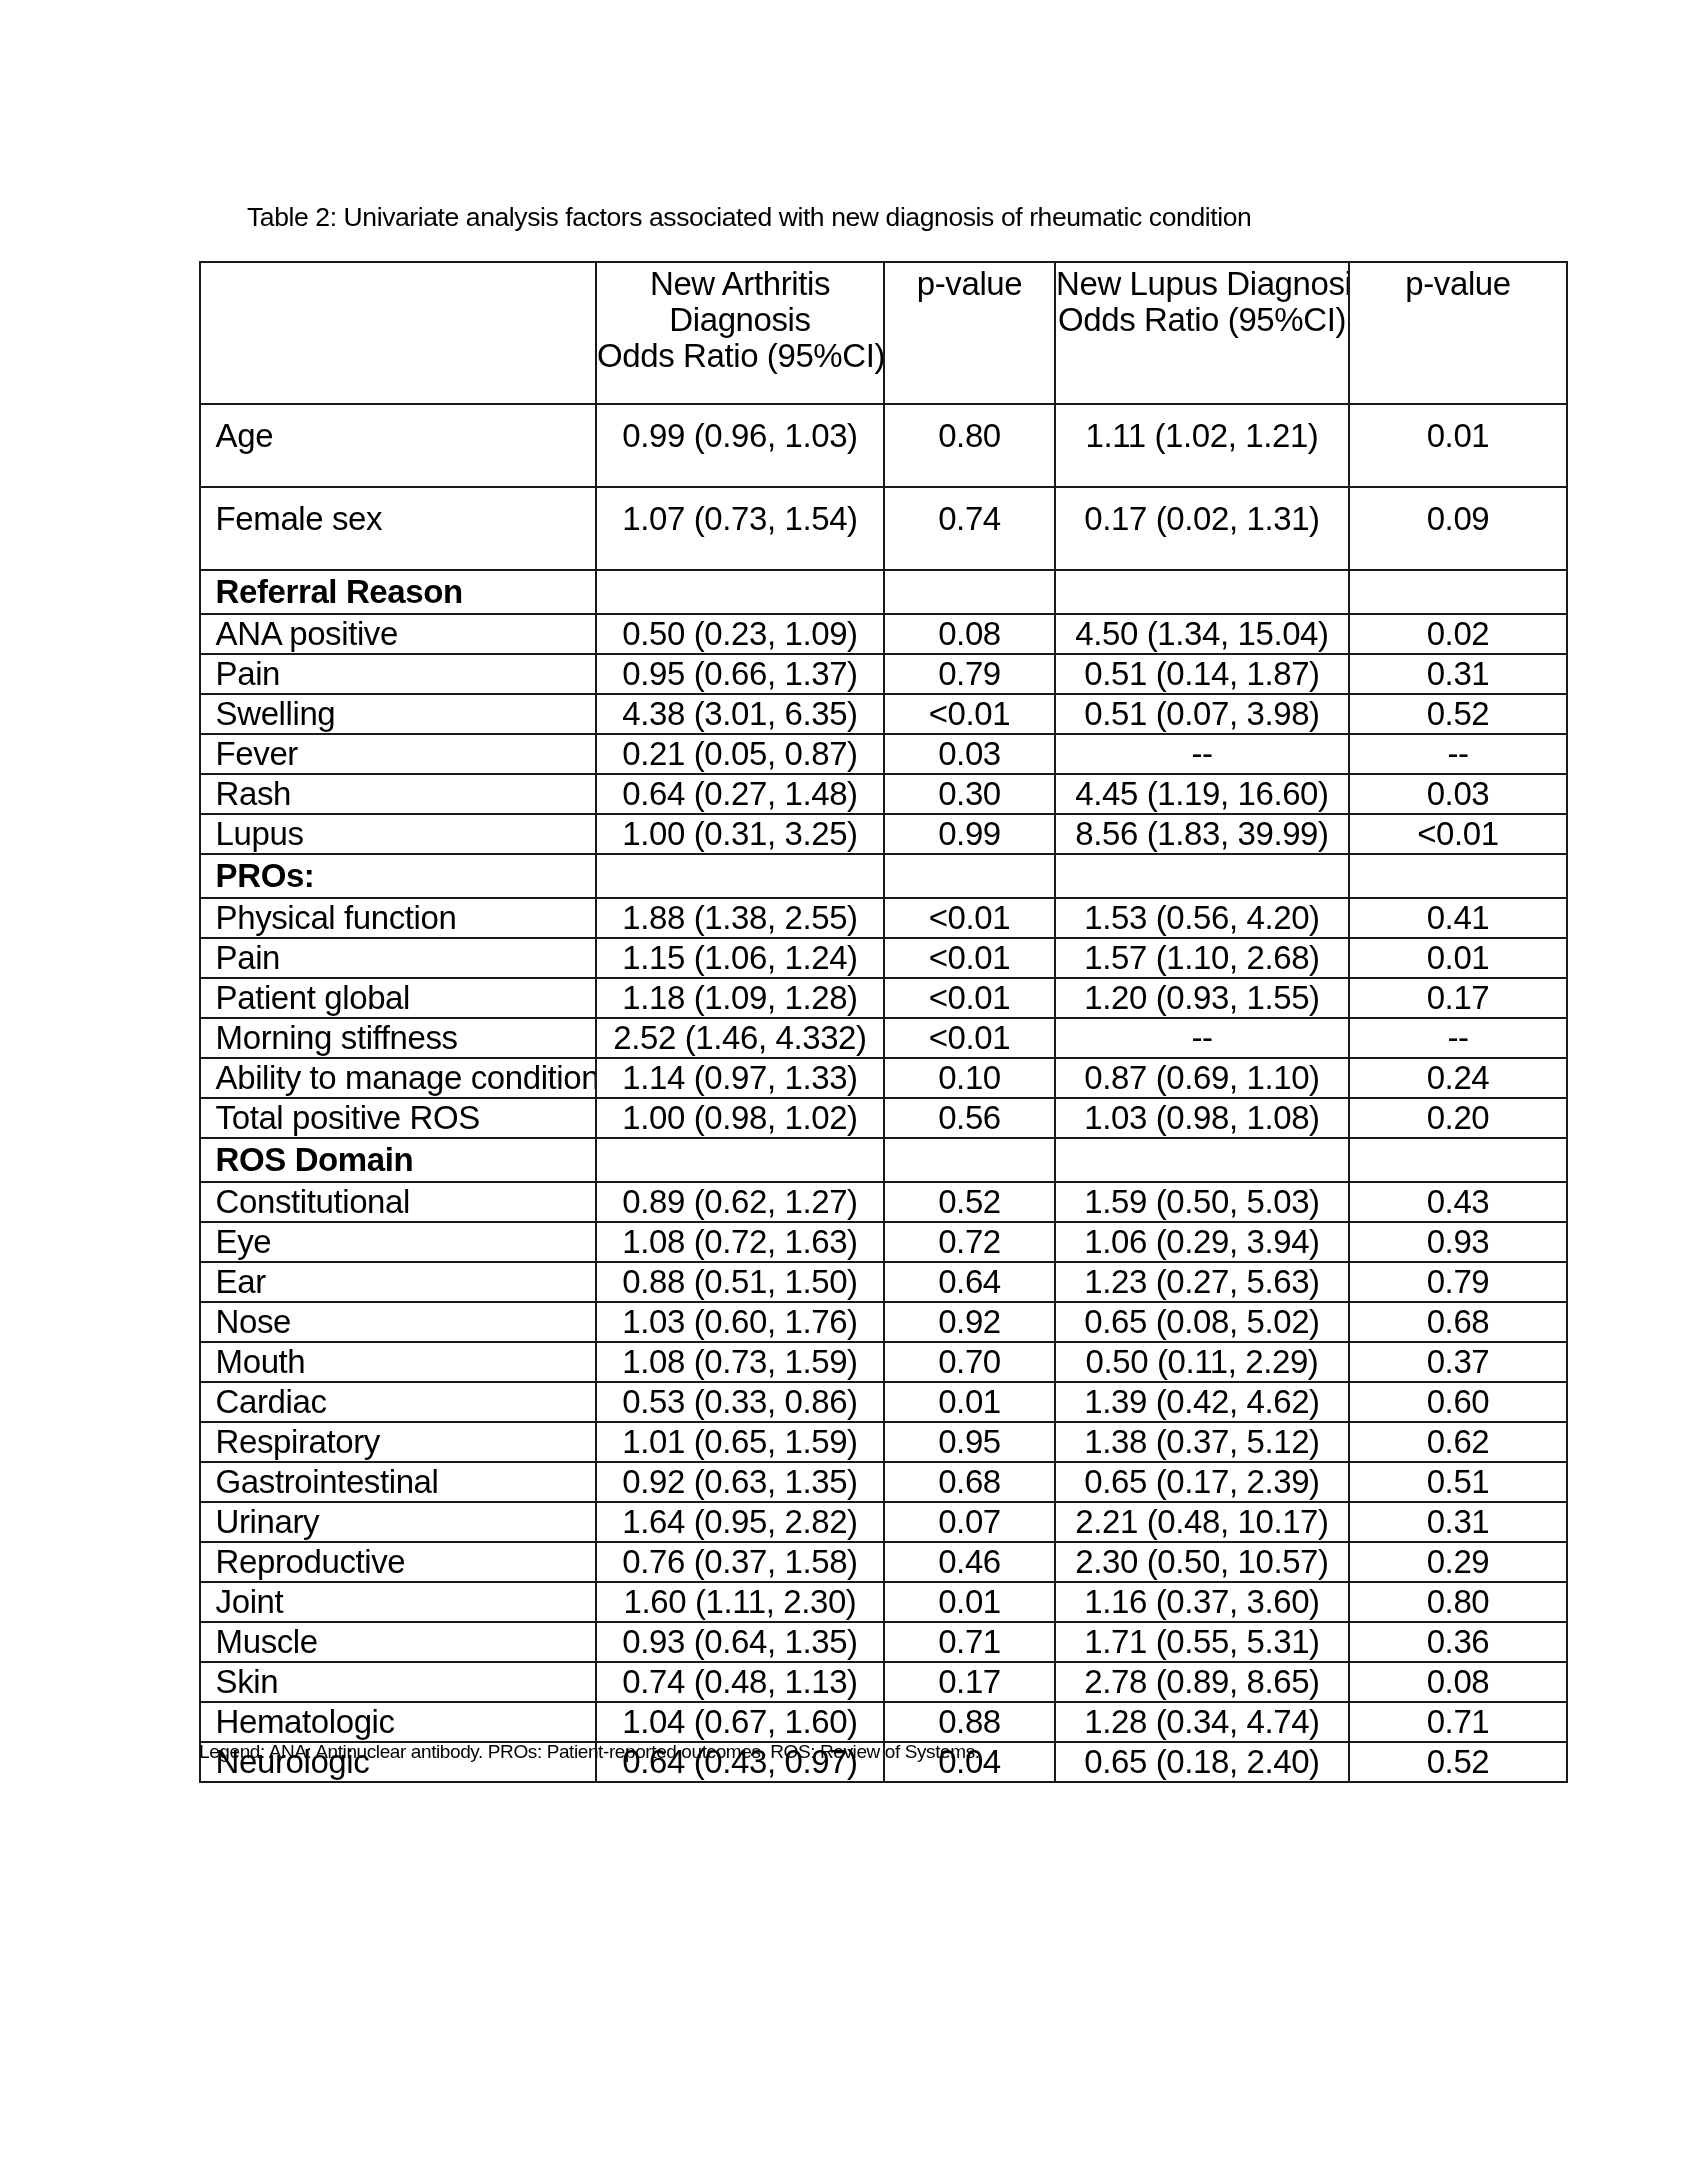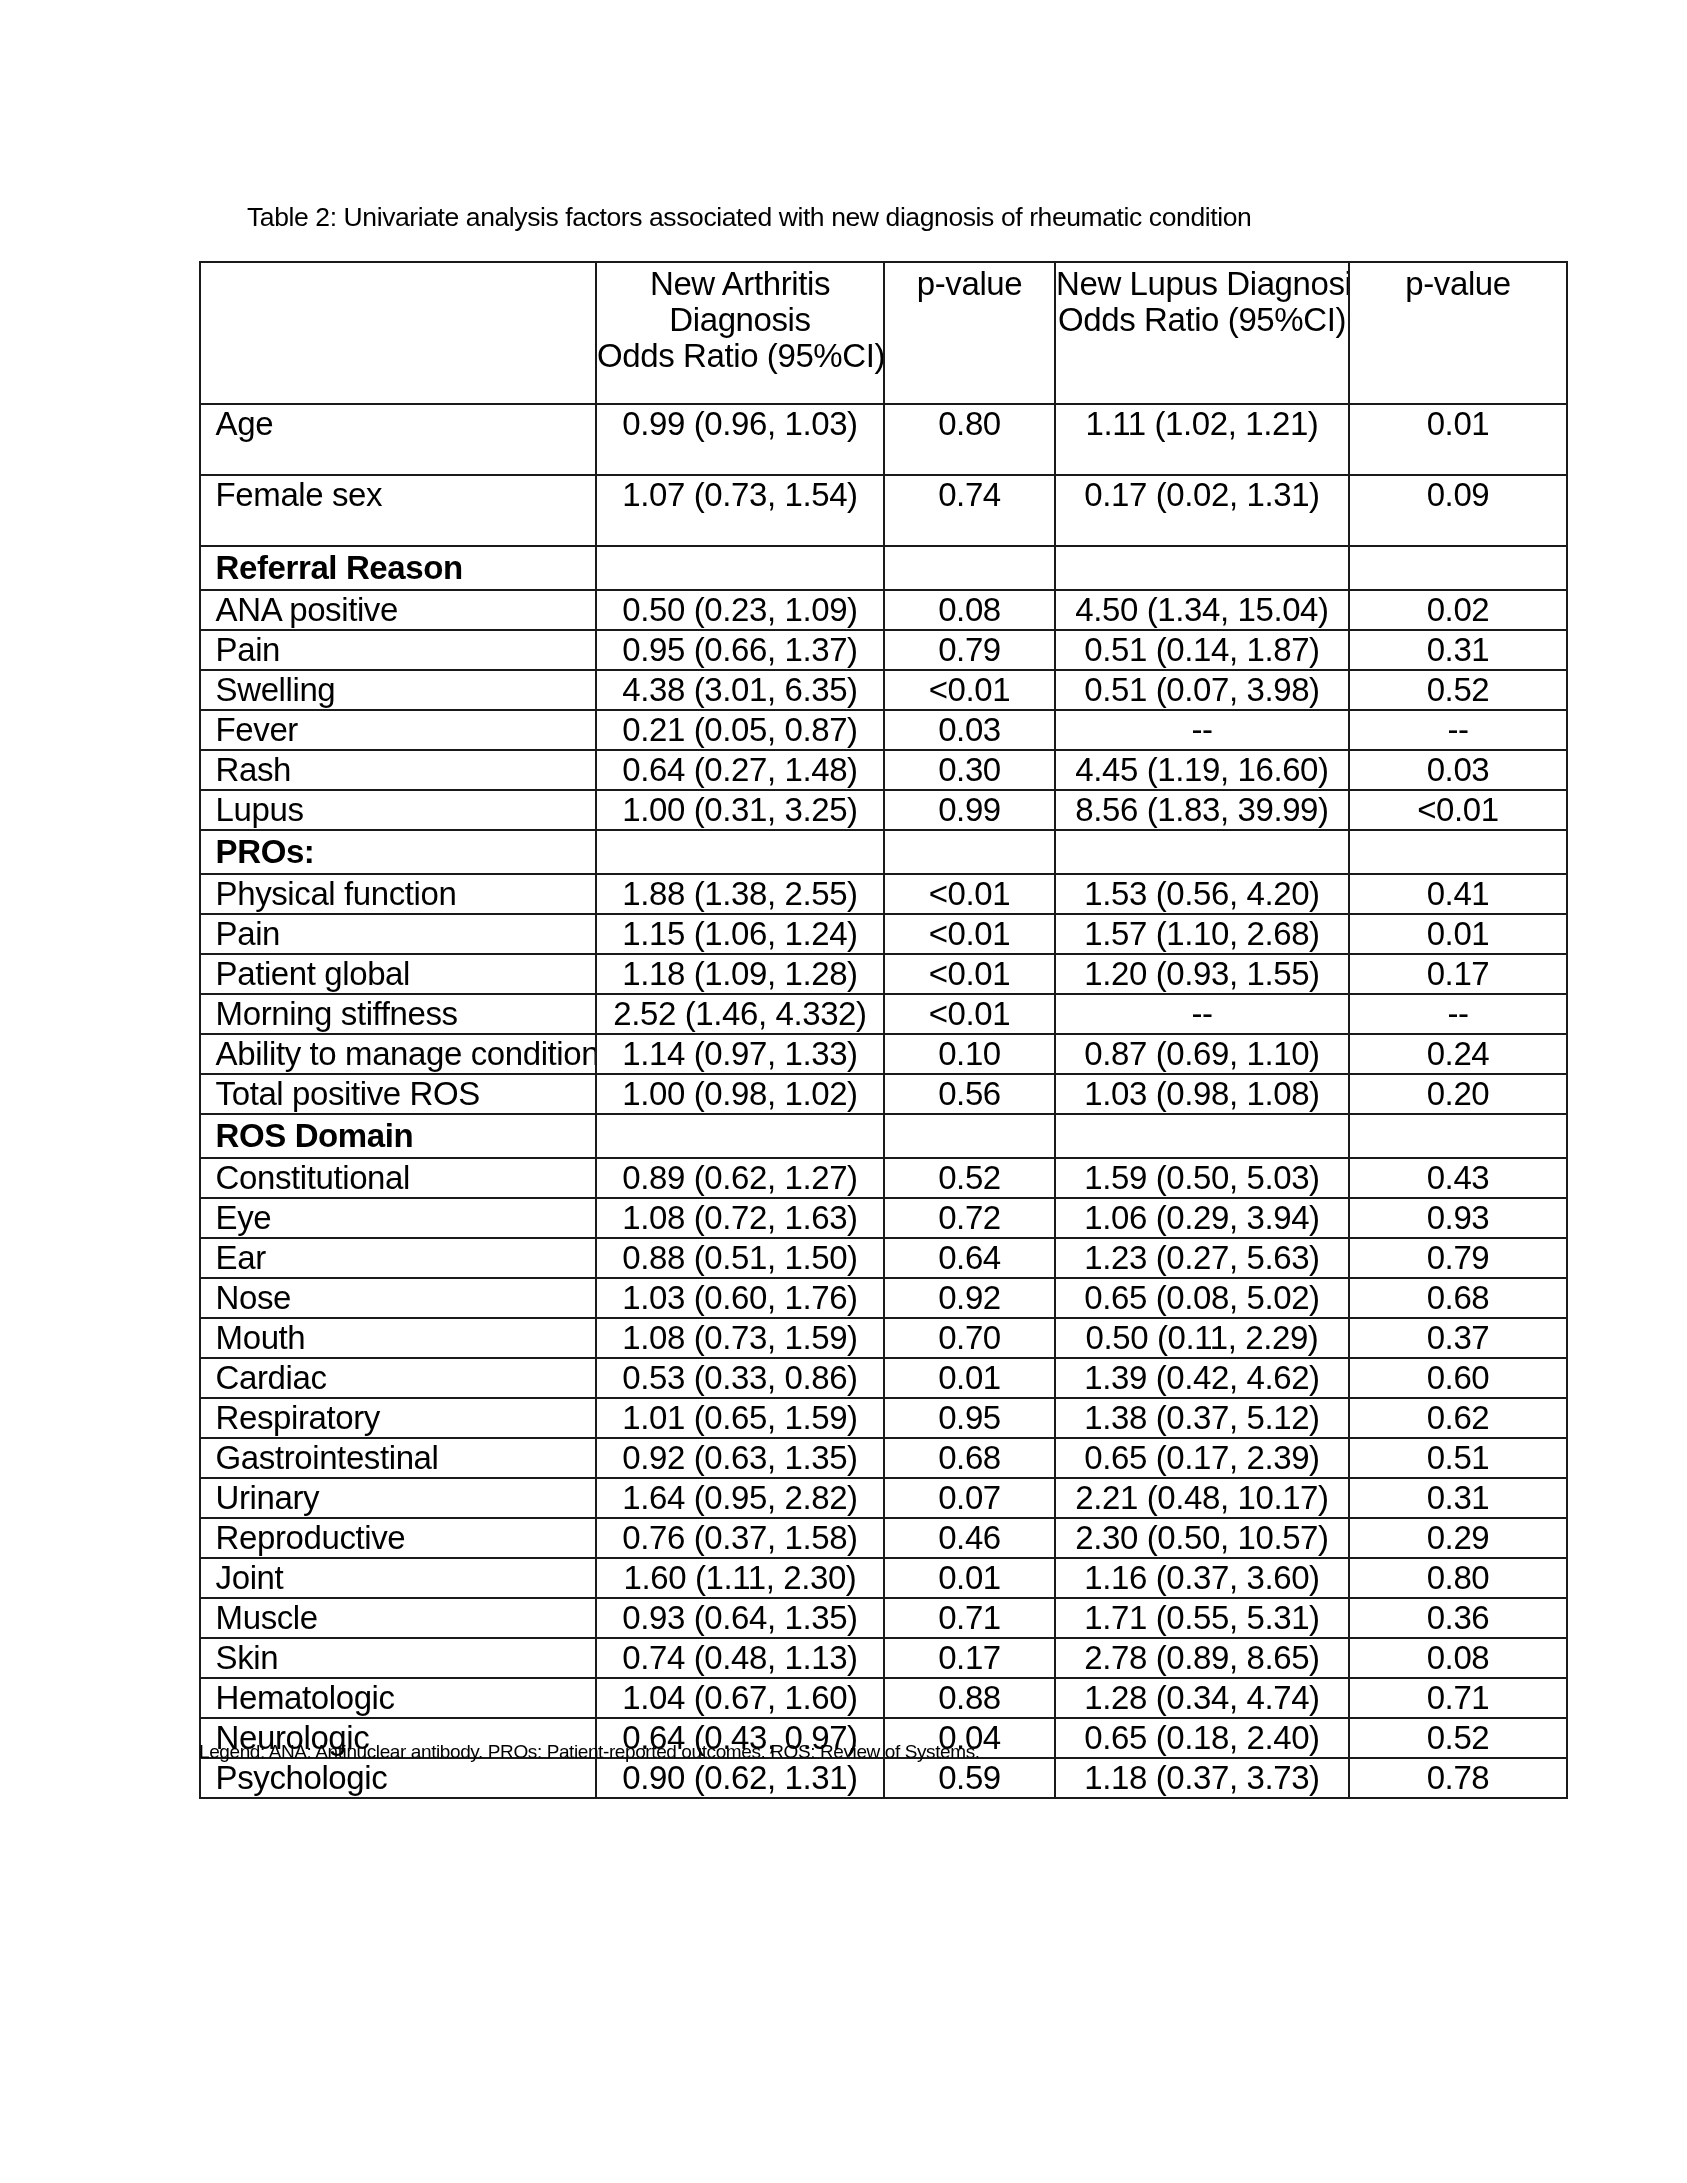--- a/index.html
+++ b/index.html
@@ -23,21 +23,21 @@
   table.results col.c1 { width: 288px; }
   table.results col.c2 { width: 171px; }
   table.results col.c3 { width: 294px; }
   table.results col.c4 { width: 218px; }
   table.results th, table.results td {
     border: 2px solid #1a1a1a; padding: 0; vertical-align: top;
     font-weight: normal; white-space: nowrap; overflow: hidden;
   }
   table.results th { height: 137px; text-align: center; line-height: 36px; padding-top: 2.6px; }
   table.results td { height: 38px; line-height: 37px; text-align: center; }
-  table.results tr.tall td { height: 69px; padding-top: 0; }
+  table.results tr.tall td { height: 69px; padding-top: 12px; }
   table.results tr.section td { height: 42px; line-height: 41px; }
   table.results td.label { text-align: left; padding-left: 14.6px; }
   table.results td.label.indent { }
   table.results tr.section td.label { font-weight: bold; }
   .legend {
     position: absolute; left: 199px; top: 1735px;
     font-size: 19px; line-height: 34px; letter-spacing: -0.4px;
     white-space: nowrap;
   }
 </style>
@@ -294,24 +294,17 @@
         <td>1.28 (0.34, 4.74)</td>
         <td>0.71</td>
       </tr>
       <tr>
         <td class="label">Neurologic</td>
         <td>0.64 (0.43, 0.97)</td>
         <td>0.04</td>
         <td>0.65 (0.18, 2.40)</td>
         <td>0.52</td>
       </tr>
-      <tr>
-        <td class="label">Psychologic</td>
-        <td>0.90 (0.62, 1.31)</td>
-        <td>0.59</td>
-        <td>1.18 (0.37, 3.73)</td>
-        <td>0.78</td>
-      </tr>
     </tbody>
 </table>
 
 <div class="legend">Legend: ANA: Antinuclear antibody. PROs: Patient-reported outcomes. ROS: Review of Systems.</div>
 
 
 </body></html>

